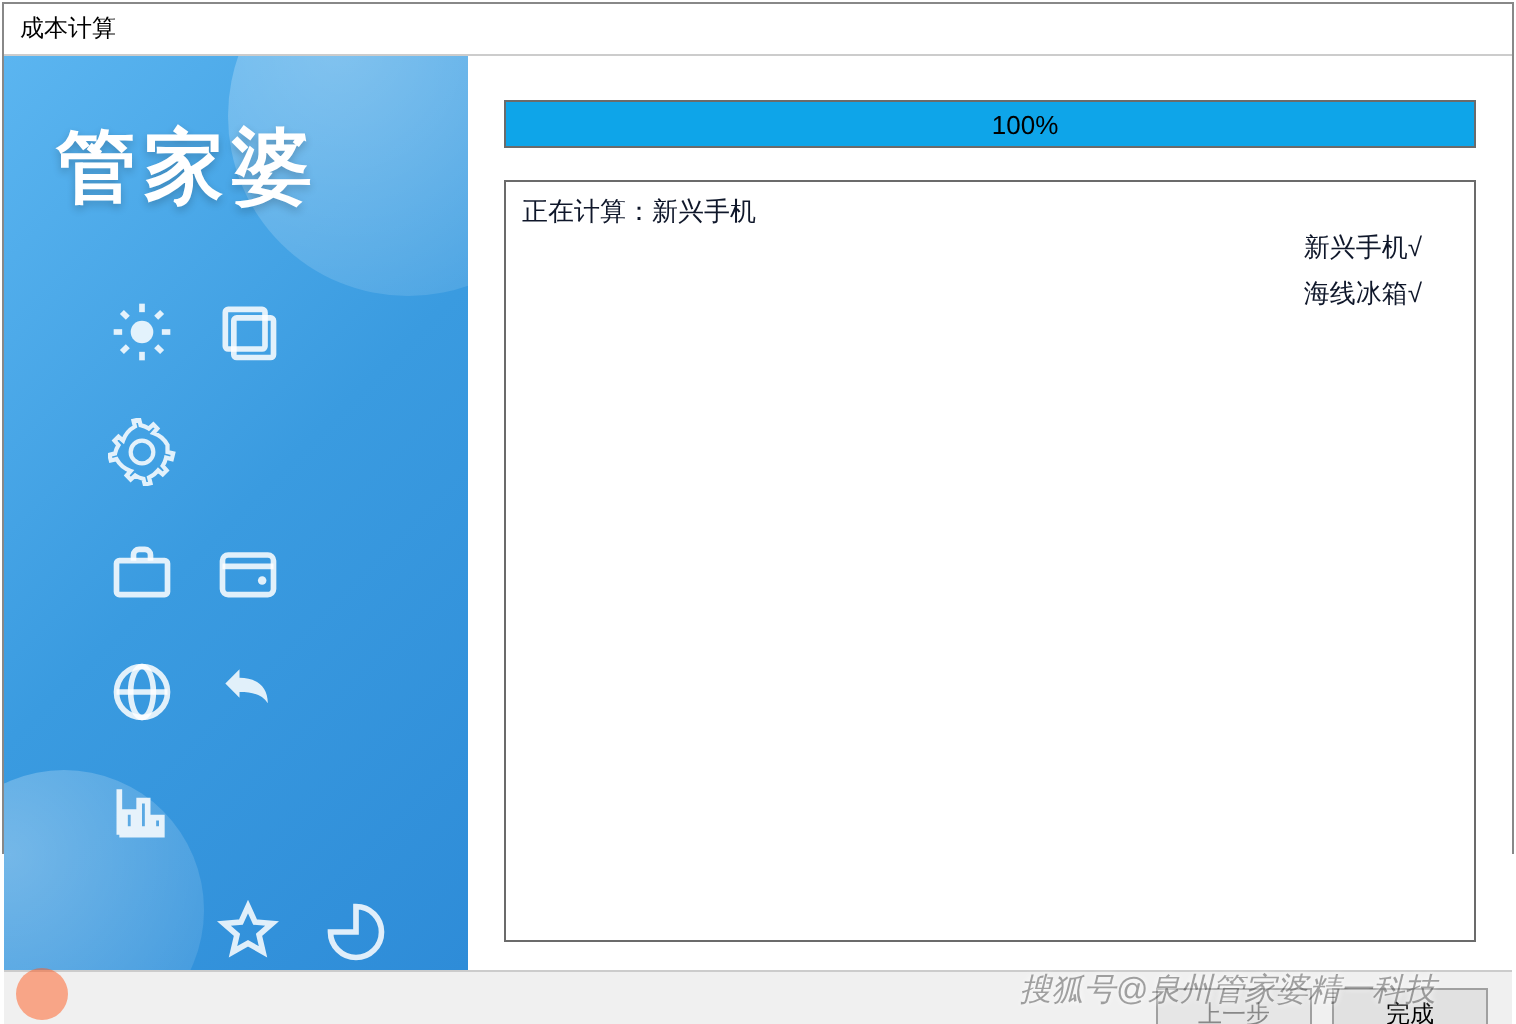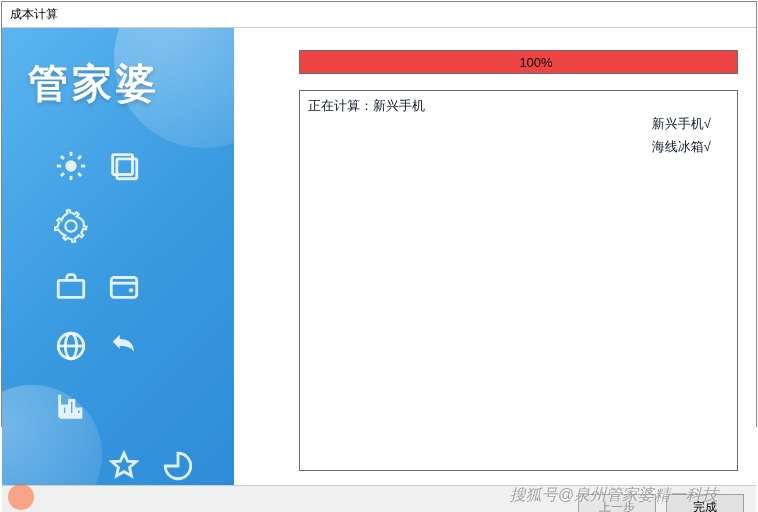--- a/index.html
+++ b/index.html
@@ -25,21 +25,20 @@
     background: #fff;
     padding: 4px 8px;
     font-size: 12px;
     color: #000;
   }
   .content {
     flex: 1;
     display: flex;
     background: #fff;
     border-top: 1px solid #ccc;
-    gap: 47px;
   }
   .sidebar {
     width: 232px;
     position: relative;
     background: linear-gradient(135deg, #5bb5f0 0%, #3a9be0 50%, #2e8cd8 100%);
     overflow: hidden;
   }
   .sidebar::before,
   .sidebar::after {
     content: "";
@@ -86,21 +85,21 @@
   }
   .progress-wrap {
     border: 1px solid #6b6b6b;
     background: #fff;
     height: 24px;
     margin: 10px 4px 16px 4px;
     position: relative;
   }
   .progress-fill {
     height: 100%;
-    background: #ef4444;
+    background: #0ea5e9;
     width: 100%;
     display: flex;
     align-items: center;
     justify-content: center;
     color: #000;
     font-size: 13px;
     padding-left: 35px;
   }
   .log-box {
     flex: 1;

